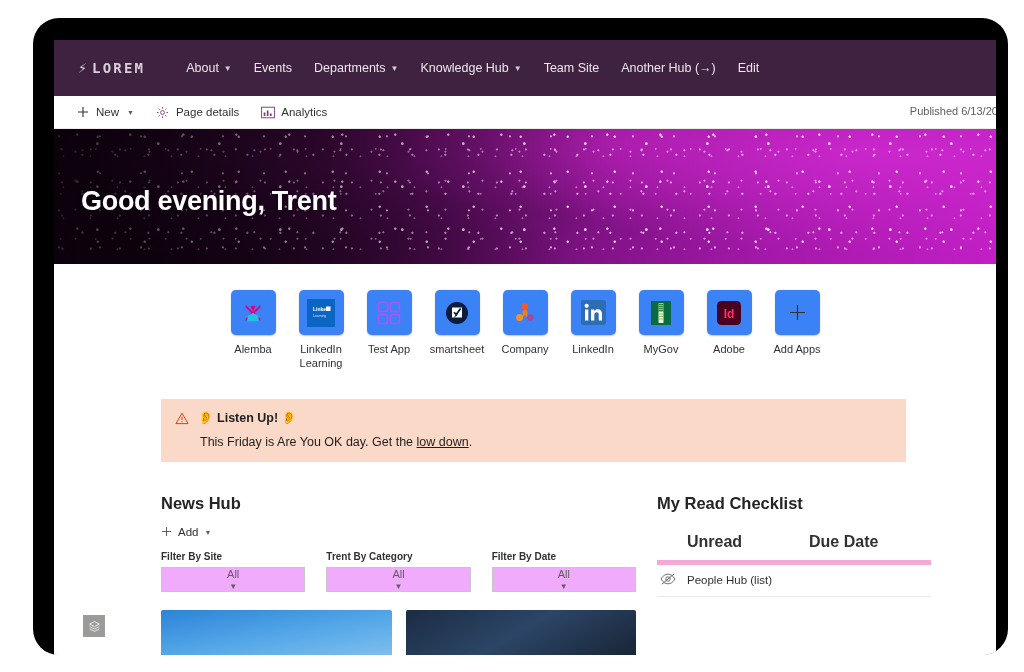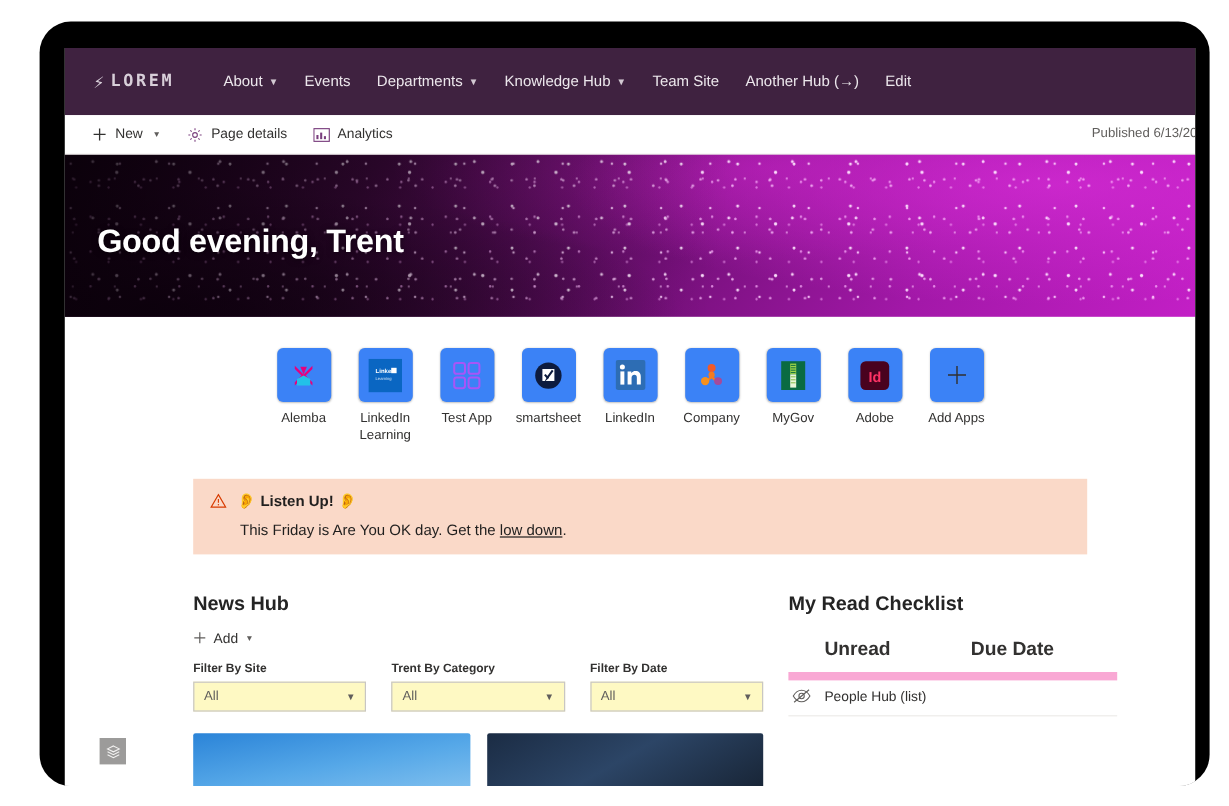--- a/index.html
+++ b/index.html
@@ -141,42 +141,42 @@
   .section-title{ font-size:16.5px; font-weight:600; color:#242424; }
 
   #add-row{
     display:flex; align-items:center; gap:6px;
     margin-top:13px; font-size:11.5px; color:#323130; cursor:pointer;
   }
   #filters{ display:flex; gap:21px; margin-top:12px; }
   .filter-group{ width:155px; }
   .filter-label{ font-size:10px; font-weight:700; color:#323130; margin-bottom:5px; }
   .filter-box{
-    height:25px; border:1px solid #c8c6c4; background:#fef9c3;
+    height:25px; border:1px solid #c8c6c4; background:#f0abfc;
     display:flex; align-items:center; justify-content:space-between;
-    padding:0 8px; font-size:11px; color:#605e5c; cursor:pointer;
+    padding:0 8px; font-size:11px; color:#605e5c; cursor:pointer;flex-direction:column;
   }
   .filter-box .chev{ font-size:8px; color:#605e5c; }
 
   #news-cards{ display:flex; gap:14px; margin-top:18px; }
   .news-card{ width:274px; height:60px; border-radius:2px 2px 0 0; }
   #news-card-0{ background:linear-gradient(170deg,#2b84d8 0%,#56a8e8 48%,#8ec7f0 100%); }
   #news-card-1{ background:linear-gradient(150deg,#1b2c44 0%,#2c4566 45%,#15202f 100%); }
 
   
   #checklist-head{
     display:flex; margin-top:20px;
     font-size:16px; font-weight:700; color:#323130;
     padding:0 0 9px 0;
   }
   #checklist-head .c1{ width:152px; padding-left:30px; }
   #checklist-head .c2{ flex:1; }
   .checklist-row{
     display:flex; align-items:center;
-    border-top:7px solid #f9a8d4;
+    border-top:5px solid #f9a8d4;
     height:36px; font-size:11.5px; color:#323130;
   }
   .checklist-row .cell-name{ display:flex; align-items:center; gap:11px; padding-left:3px; }
   #checklist-bottom-rule{ border-top:1px solid #edebe9; }
 
   
   #layers-badge{
     position:absolute; left:29px; bottom:18px;
     width:22px; height:22px; background:rgba(96,94,92,.62);
     display:flex; align-items:center; justify-content:center;
@@ -305,41 +305,41 @@
               <rect x="8" y="7.5" width="10" height="10" fill="#ffffff"></rect>
               <path d="M10 12.2 L12.2 14.6 L16.6 8.6" stroke="#0d1b3e" stroke-width="1.7" fill="none"></path>
               <path d="M9.4 18.6 L12.4 13.4 L13.6 14.8 Z" fill="#0d1b3e"></path>
             </svg>
           </div>
           <div class="app-label">smartsheet</div>
         </div>
 
         <div class="app-tile">
           <div class="app-icon">
-            <svg width="25" height="25" viewBox="0 0 25 25">
-              <rect width="25" height="25" rx="2" fill="#2d6db4"></rect>
-              <rect x="4" y="9.5" width="3.3" height="11" fill="#ffffff"></rect>
-              <circle cx="5.65" cy="5.8" r="2.1" fill="#ffffff"></circle>
-              <path d="M10 9.5 h3.1 v1.5 c.8-1.3 2.2-1.8 3.6-1.8 2.5 0 4.3 1.5 4.3 4.8 v6.5 h-3.3 v-5.9 c0-1.6-.7-2.4-2-2.4 -1.3 0-2.4.9-2.4 2.6 v5.7 H10 Z" fill="#ffffff"></path>
-            </svg>
-          </div>
-          <div class="app-label">LinkedIn</div>
-        </div>
-
-        <div class="app-tile">
-          <div class="app-icon">
             <svg width="26" height="26" viewBox="0 0 26 26">
               <path d="M13 8 L13 14 M13 14 L8.5 18 M13 14 L17.5 18" stroke="#f47b20" stroke-width="2" fill="none"></path>
               <circle cx="13" cy="6.6" r="3.3" fill="#f15a29"></circle>
               <circle cx="7.6" cy="17.6" r="3.5" fill="#f7901e"></circle>
               <circle cx="18.4" cy="17.6" r="3.3" fill="#a54a9b"></circle>
               <circle cx="13" cy="12.4" r="2.6" fill="#f47b20"></circle>
             </svg>
           </div>
           <div class="app-label">Company</div>
+        </div>
+
+        <div class="app-tile">
+          <div class="app-icon">
+            <svg width="25" height="25" viewBox="0 0 25 25">
+              <rect width="25" height="25" rx="2" fill="#2d6db4"></rect>
+              <rect x="4" y="9.5" width="3.3" height="11" fill="#ffffff"></rect>
+              <circle cx="5.65" cy="5.8" r="2.1" fill="#ffffff"></circle>
+              <path d="M10 9.5 h3.1 v1.5 c.8-1.3 2.2-1.8 3.6-1.8 2.5 0 4.3 1.5 4.3 4.8 v6.5 h-3.3 v-5.9 c0-1.6-.7-2.4-2-2.4 -1.3 0-2.4.9-2.4 2.6 v5.7 H10 Z" fill="#ffffff"></path>
+            </svg>
+          </div>
+          <div class="app-label">LinkedIn</div>
         </div>
 
         <div class="app-tile">
           <div class="app-icon">
             <svg width="26" height="26" viewBox="0 0 26 26">
               <rect x="3" y="1" width="20" height="24" fill="#0a6b42"></rect>
               <rect x="10.5" y="3" width="5" height="9" fill="#9fd44a"></rect>
               <rect x="10.5" y="12" width="5" height="11" fill="#e8f5d8"></rect>
               <path d="M11 4.5 h4 M11 6.5 h4 M11 8.5 h4 M11 10.5 h4" stroke="#0a6b42" stroke-width=".8"></path>
               <path d="M11 14 h4 M11 16.5 h4 M11 19 h4" stroke="#7fb83f" stroke-width=".8"></path>

